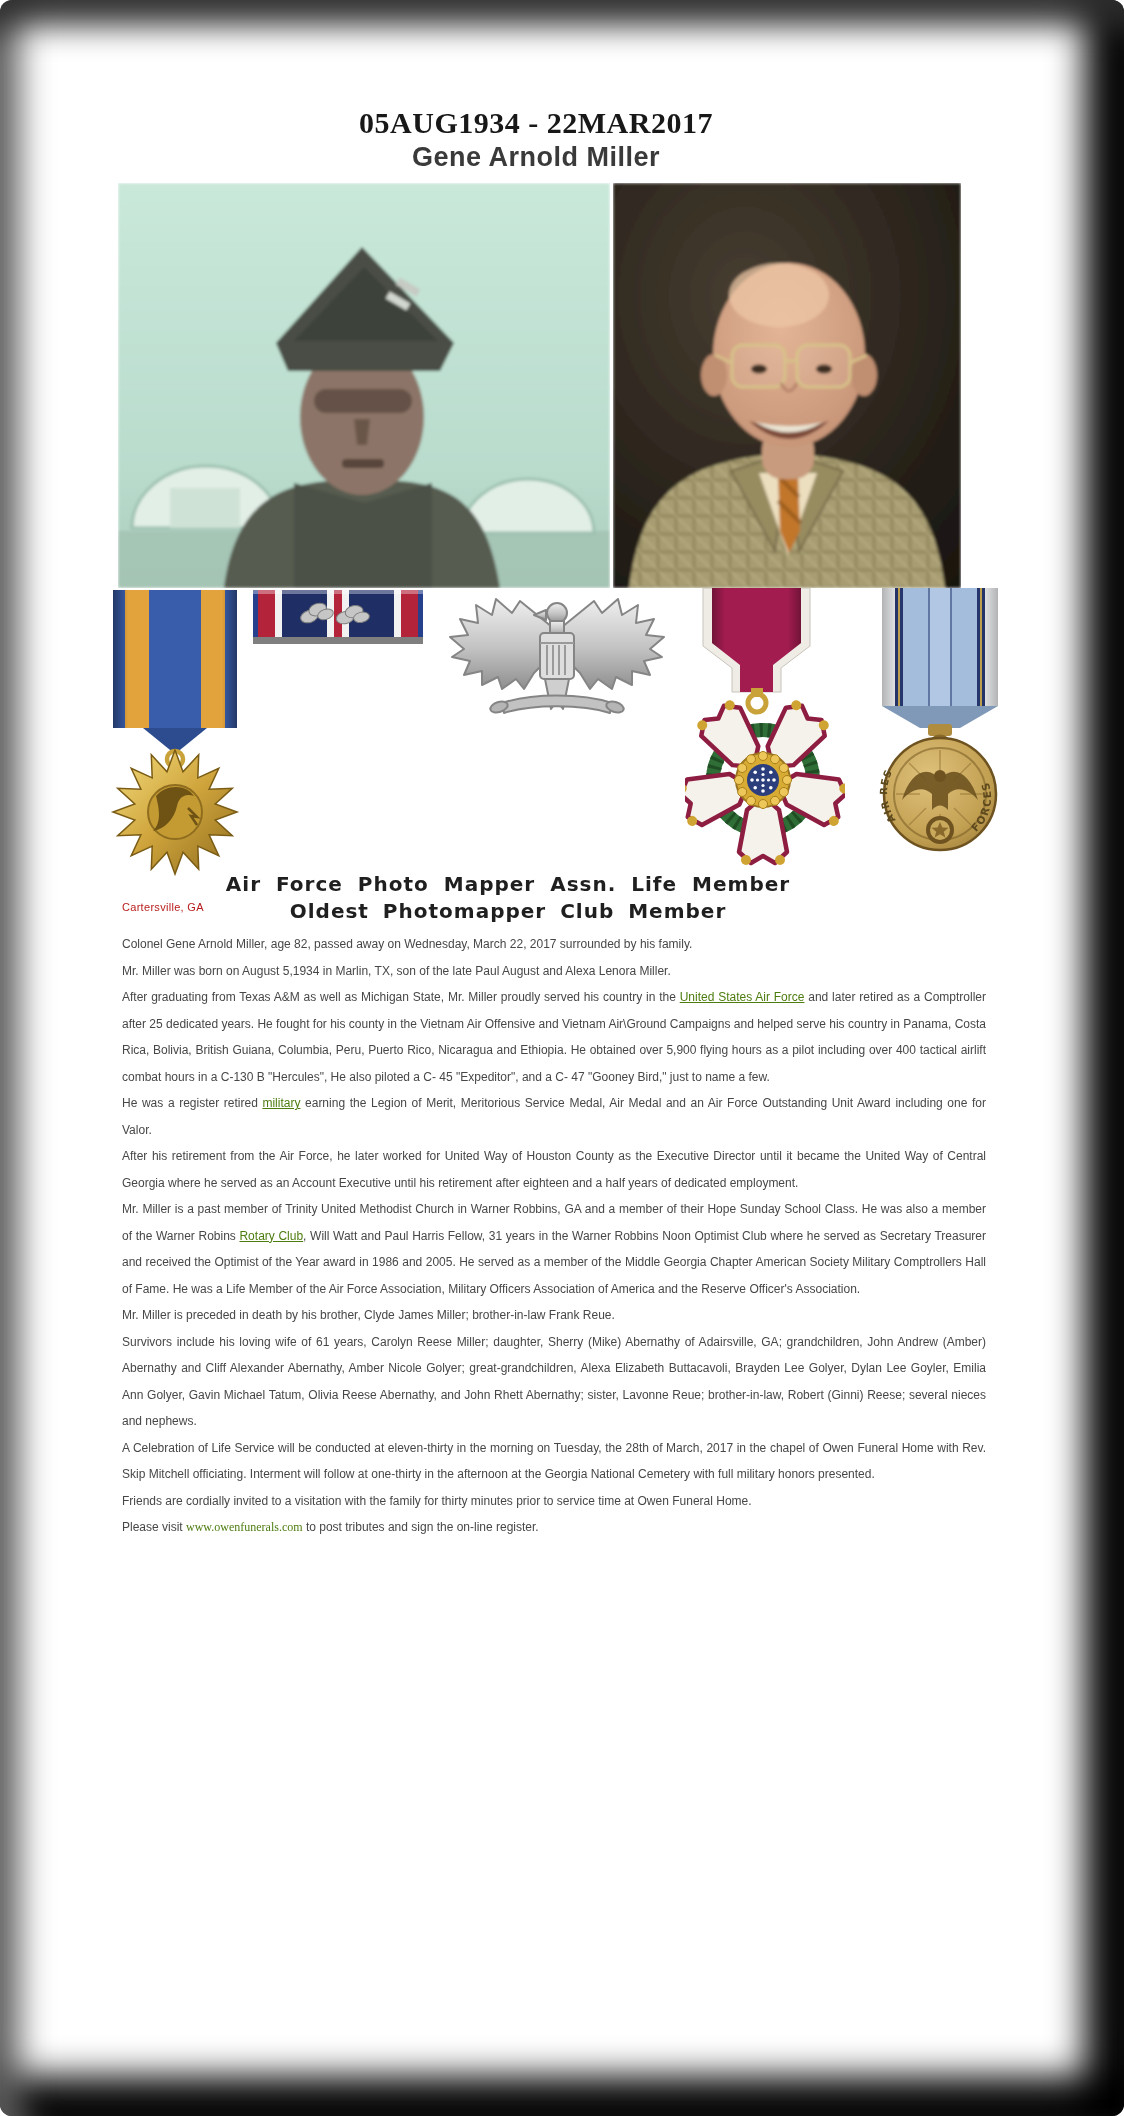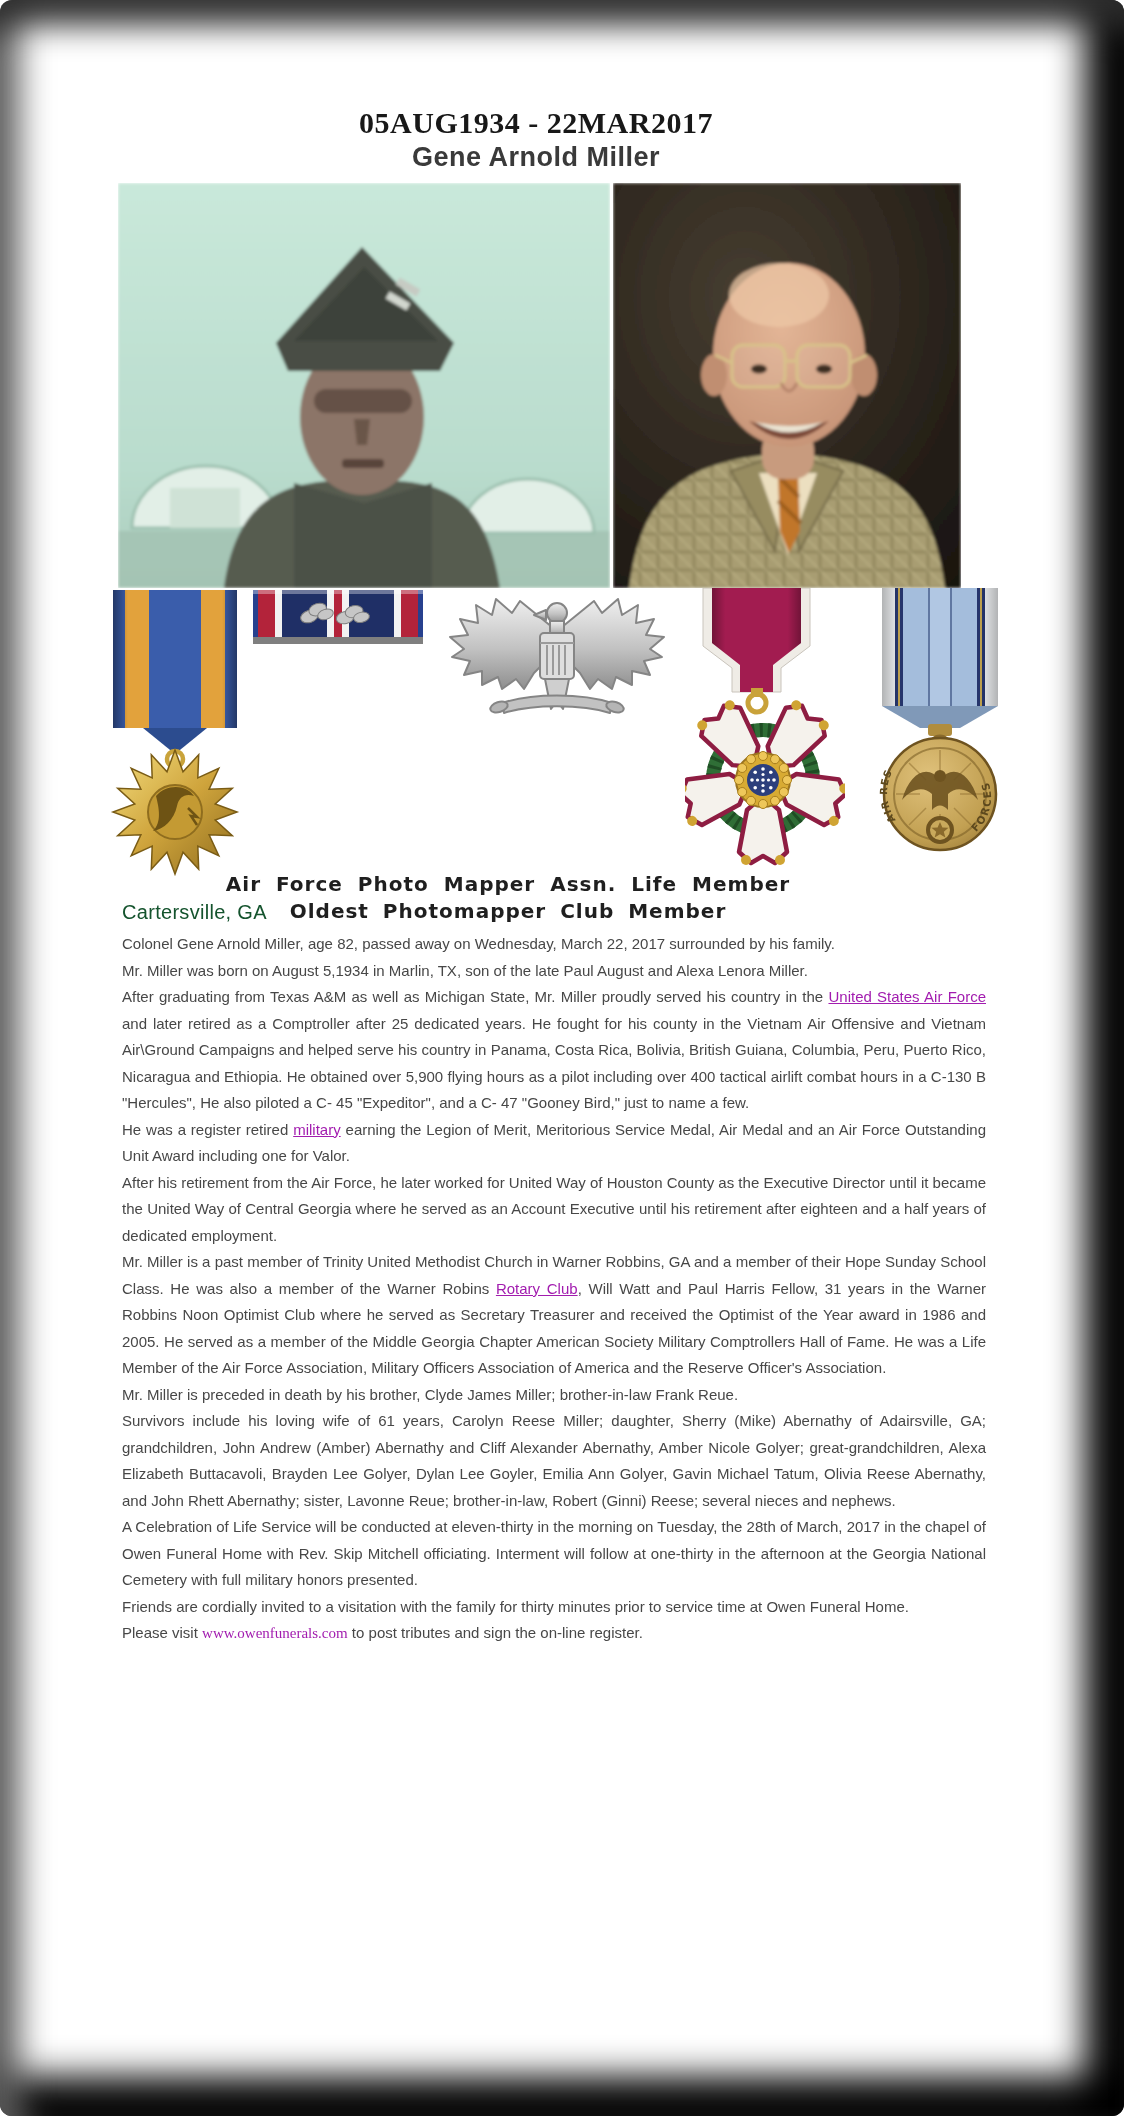--- a/index.html
+++ b/index.html
@@ -36,29 +36,29 @@
     font-family:"DejaVu Sans",sans-serif;font-weight:bold;font-size:20px;
     color:#1f1f1f;letter-spacing:1px;word-spacing:7px;
   }
   .mem-line2{
     position:absolute;top:899px;left:0;width:1124px;text-align:center;
     transform:translateX(-54px);
     font-family:"DejaVu Sans",sans-serif;font-weight:bold;font-size:20px;
     color:#1f1f1f;letter-spacing:1px;word-spacing:6px;
   }
   .location{
-    position:absolute;top:901px;left:122px;font-size:20px;color:#14532d;
+    position:absolute;top:901px;left:122px;font-size:11px;color:#b91c1c;
     letter-spacing:0.3px;
   }
   .obituary{
     position:absolute;top:931px;left:122px;width:864px;z-index:4;
-    font-size:15px;line-height:26.5px;color:#474747;text-align:justify;
+    font-size:12px;line-height:26.5px;color:#474747;text-align:justify;
   }
   .obituary p{margin:0;}
-  .obituary a{color:#a21caf;text-decoration:underline;cursor:pointer;}
+  .obituary a{color:#4d7c0f;text-decoration:underline;cursor:pointer;}
   .obituary a.plain{text-decoration:none;font-family:Liberation Serif, serif;}
 </style>
 </head>
 <body>
 
 <div class="dates-title">05AUG1934 - 22MAR2017</div>
 <div class="name-title">Gene Arnold Miller</div>
 
 <div class="photo photo-left">
   <svg width="492" height="405" viewBox="0 0 492 405">

